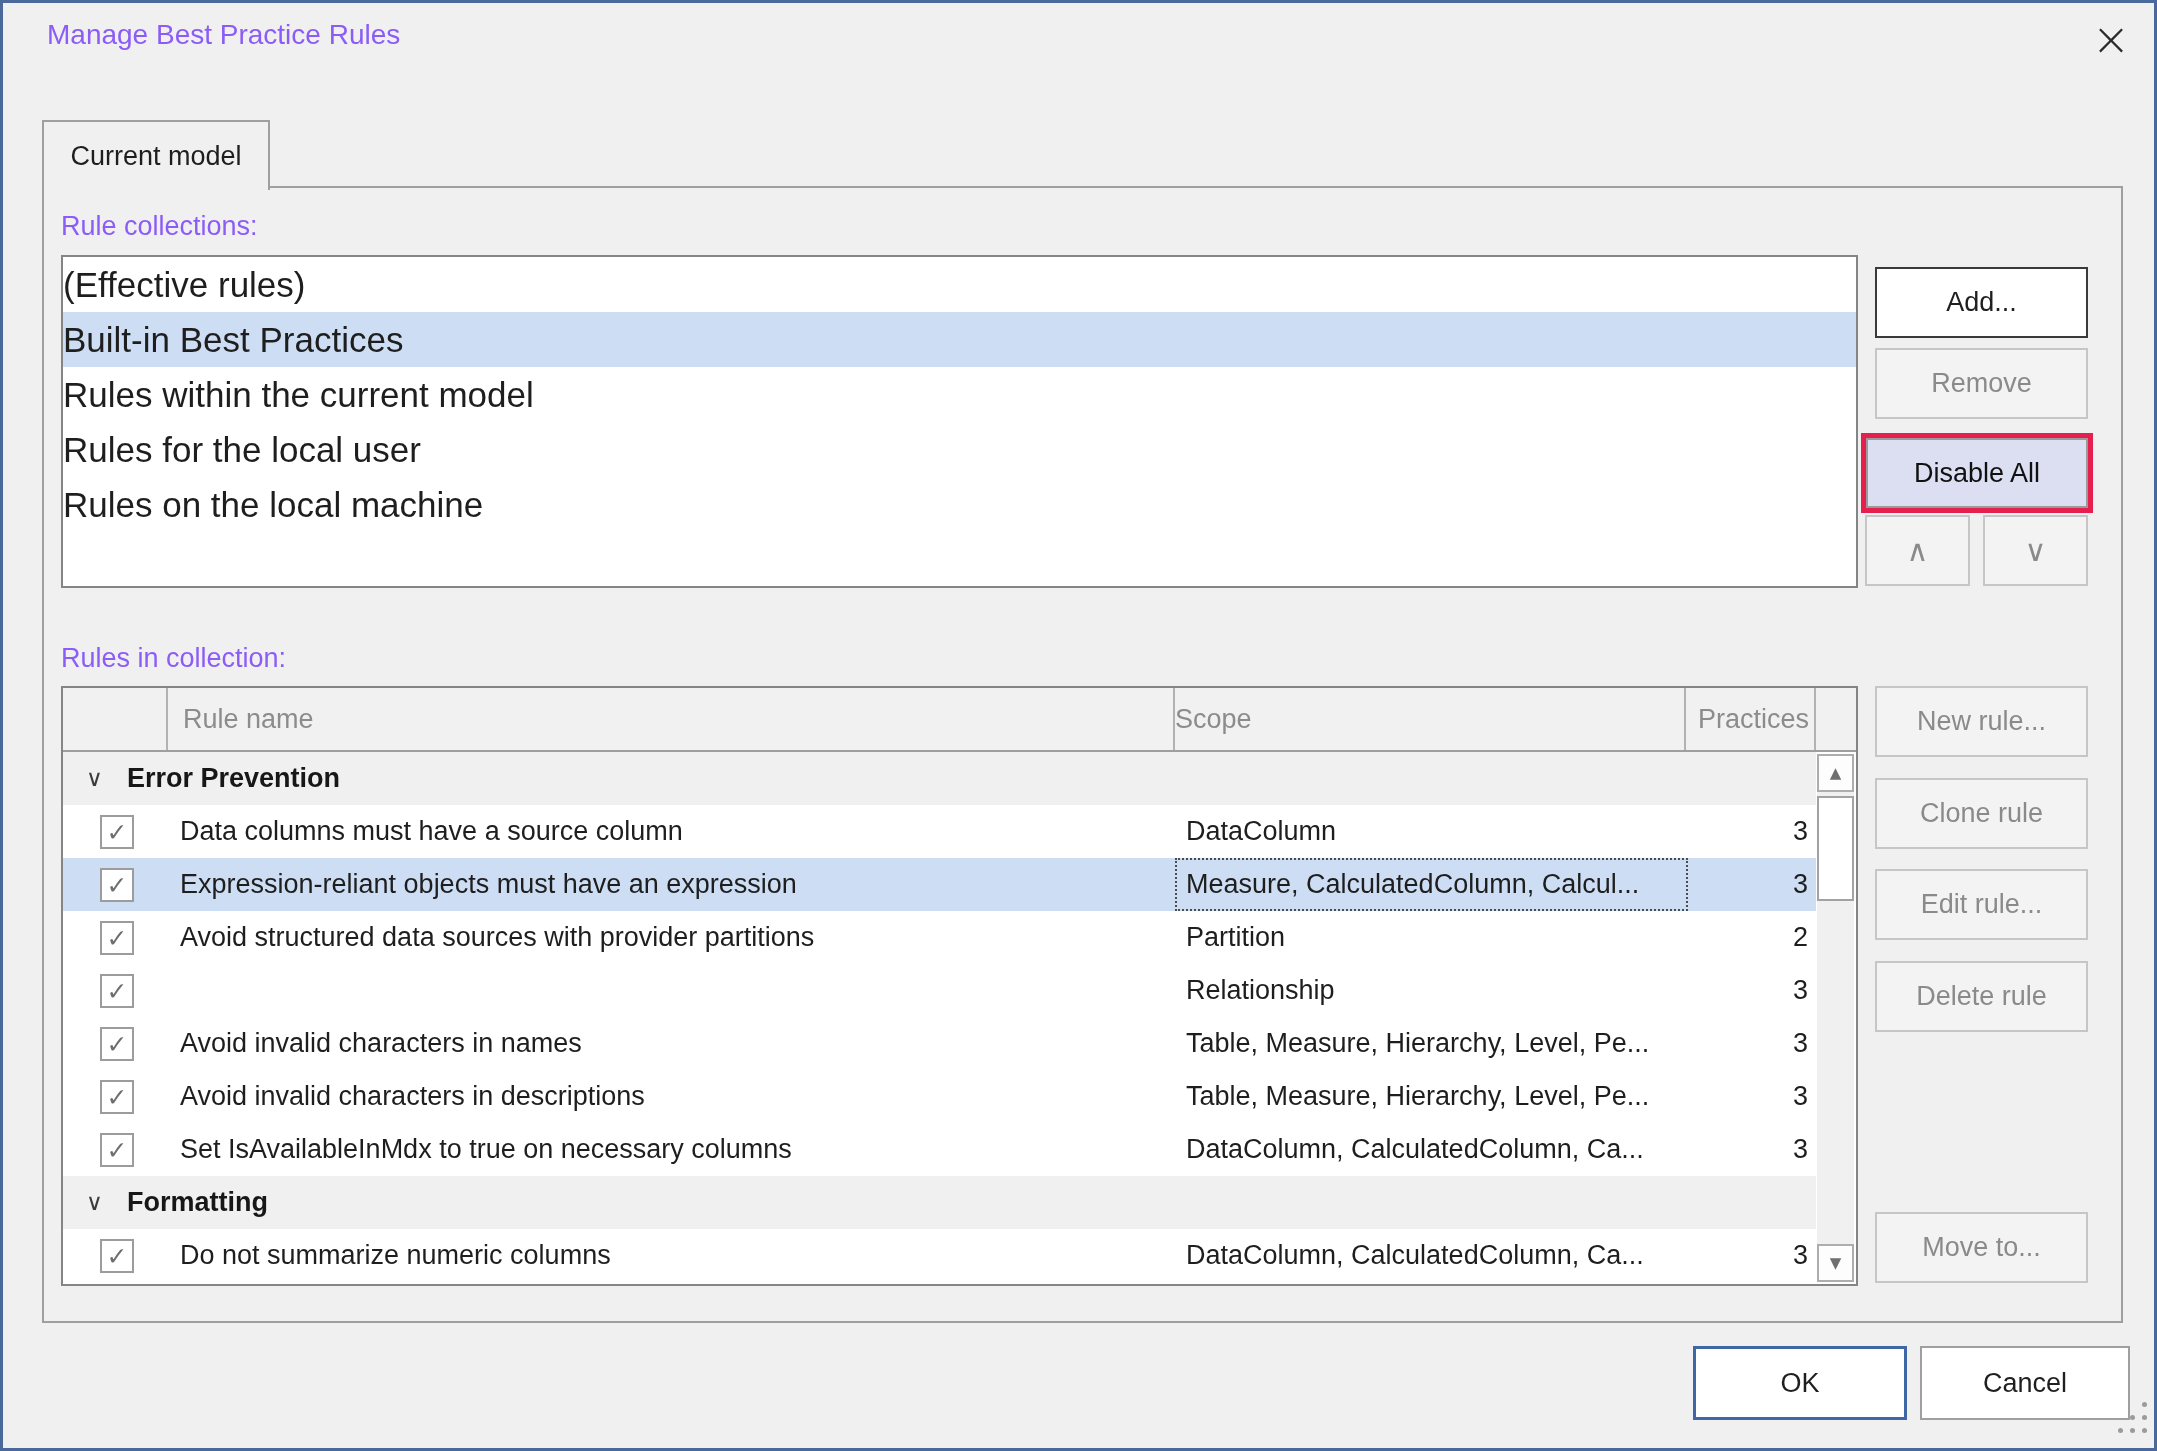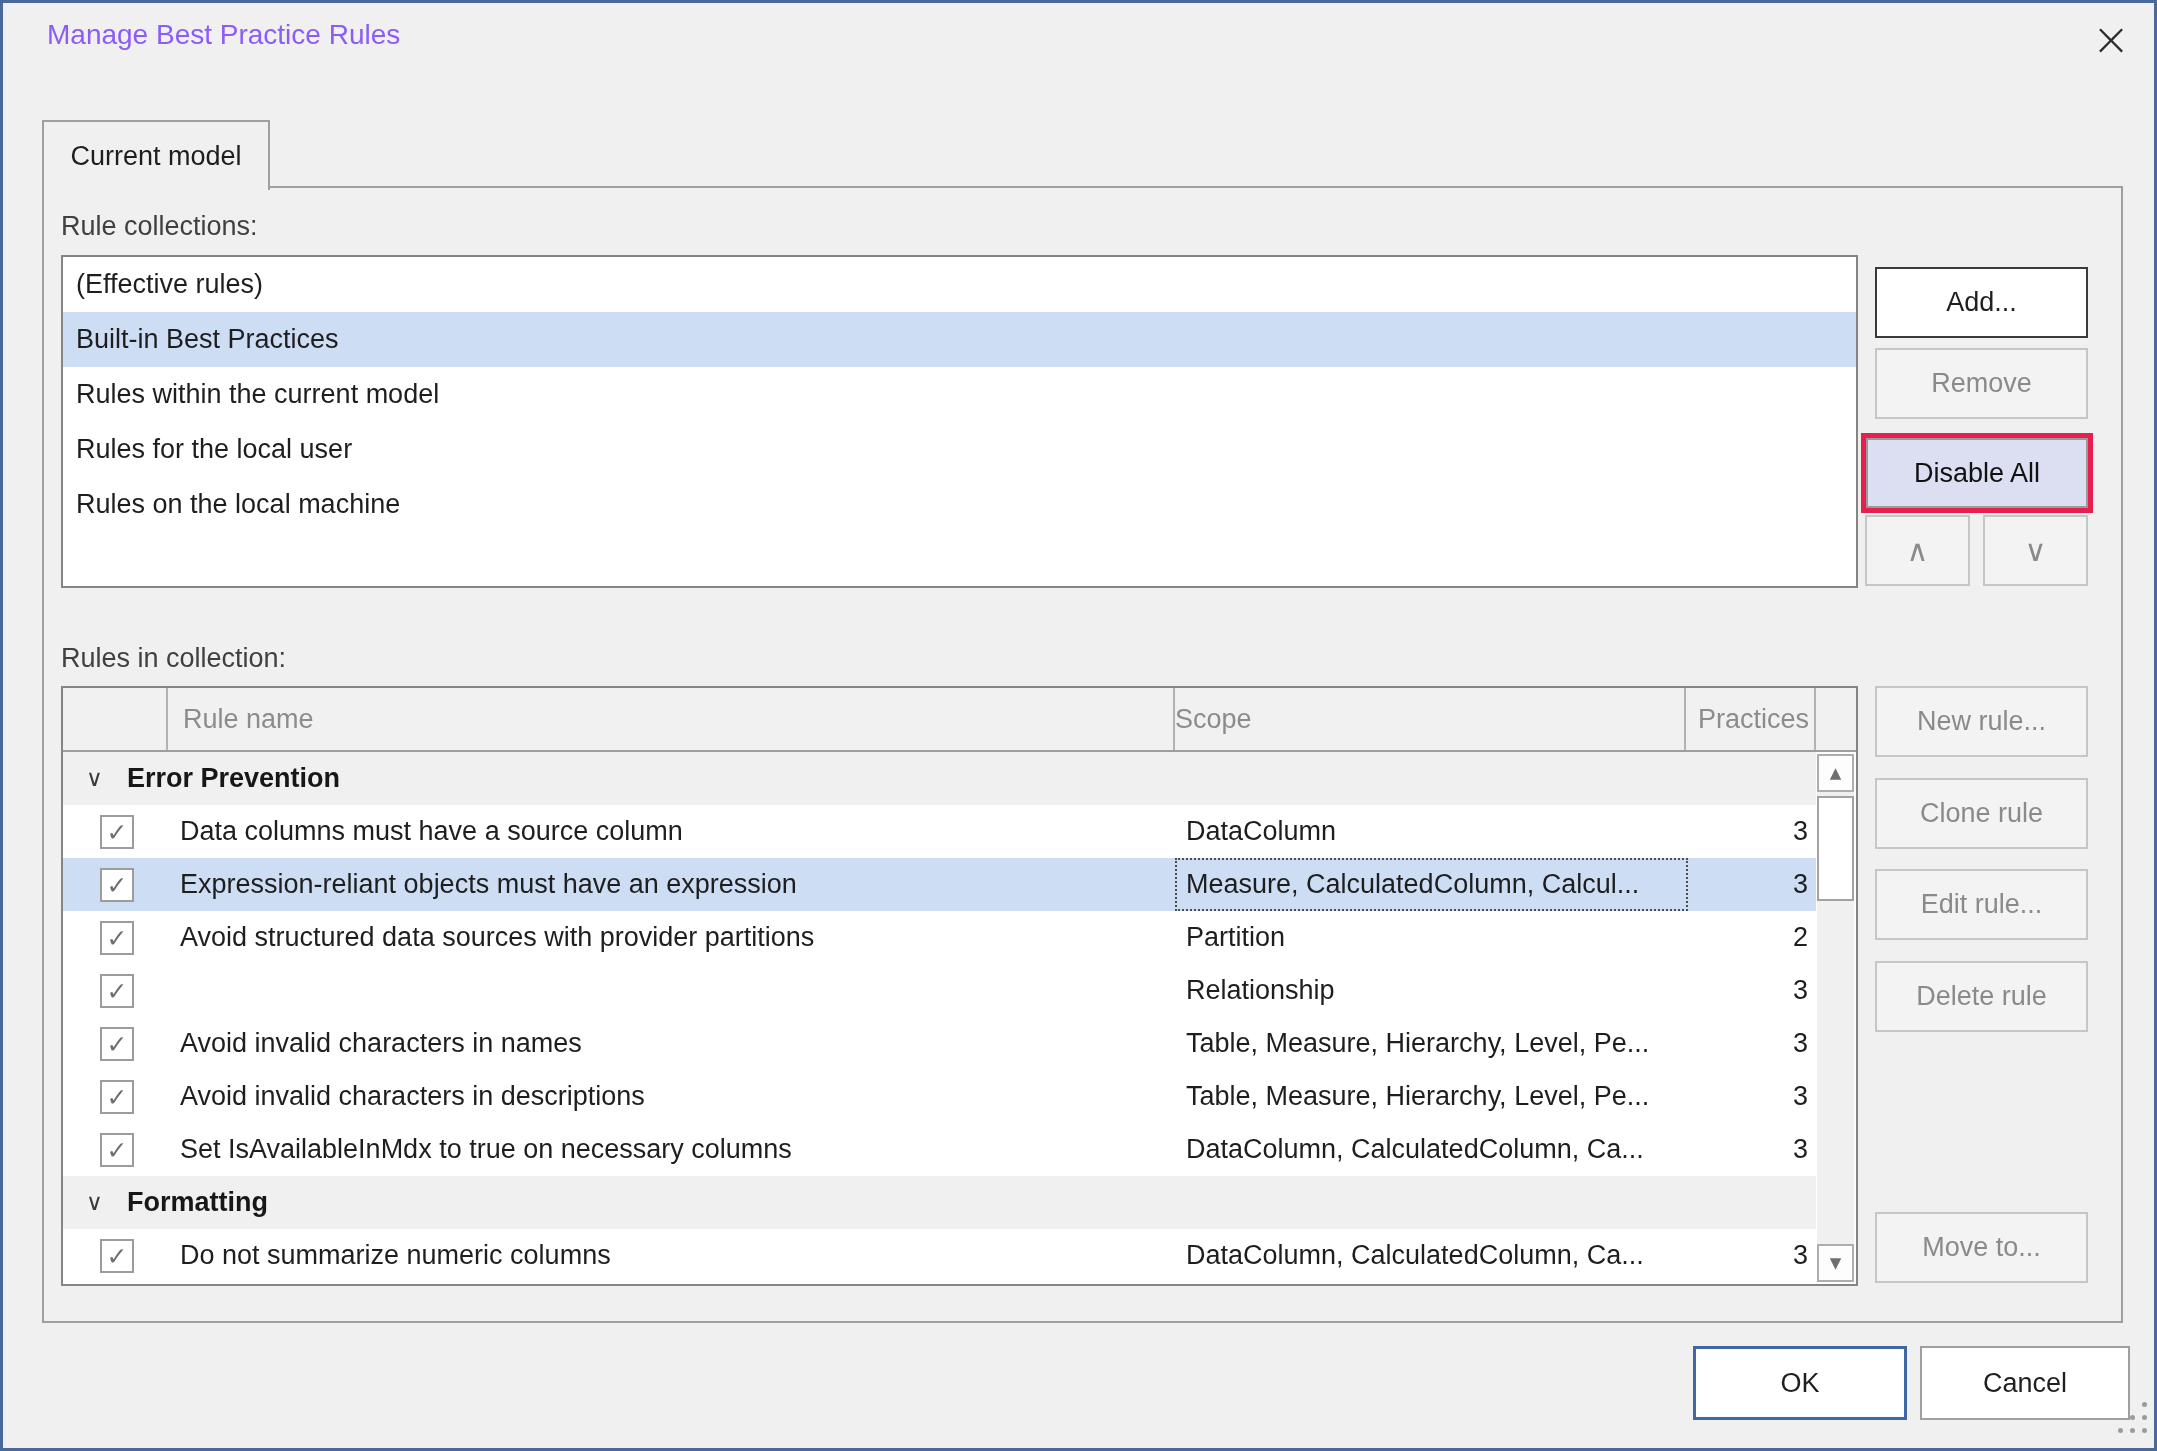--- a/index.html
+++ b/index.html
@@ -28,28 +28,28 @@
              font-size:46px;font-weight:300;color:#2b2b2b;cursor:pointer;line-height:56px;text-align:center;
              font-family:"DejaVu Sans",sans-serif;}
 
   
   .tab{left:39px;top:117px;width:228px;height:70px;background:var(--dialog-bg);
        border:2px solid var(--border-gray);border-bottom:none;z-index:2;
        font-size:27px;display:flex;align-items:center;justify-content:center;}
   .tabpage{left:39px;top:183px;width:2081px;height:1137px;border:2px solid var(--border-gray);
            background:var(--dialog-bg);z-index:1;}
 
-  .section-label{font-size:27px;color:#404040;z-index:3;}
+  .section-label{font-size:27px;color:#8b5cf6;z-index:3;}
   .lbl-collections{left:58px;top:208px;}
   .lbl-rules{left:58px;top:640px;}
 
   
   .listbox{left:58px;top:252px;width:1797px;height:333px;background:#ffffff;
            border:2px solid var(--box-border);z-index:3;overflow:hidden;}
-  .list-item{height:55px;line-height:55px;padding-left:13px;font-size:27px;cursor:default;}
+  .list-item{height:55px;line-height:55px;font-size:35px;cursor:default;}
   .list-item.sel{background:var(--selection);}
 
   
   .btn{position:absolute;font-size:27px;text-align:center;cursor:pointer;z-index:3;
        background:#ffffff;border:2px solid #3a3a3a;color:#1f1f1f;
        display:flex;align-items:center;justify-content:center;font-family:"Liberation Sans",sans-serif;}
   .btn.disabled{background:#f3f3f3;border:2px solid var(--disabled-border);color:var(--disabled-text);cursor:default;}
   .col-btn{left:1872px;width:213px;height:71px;}
   .b-add{top:253px;margin-top:11px;}
   .b-remove{top:345px;}

